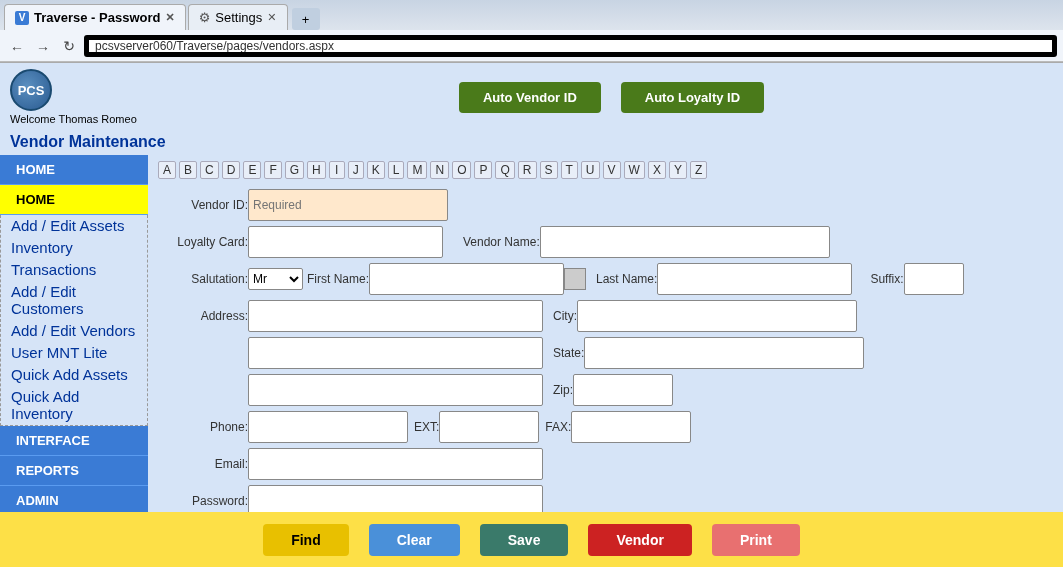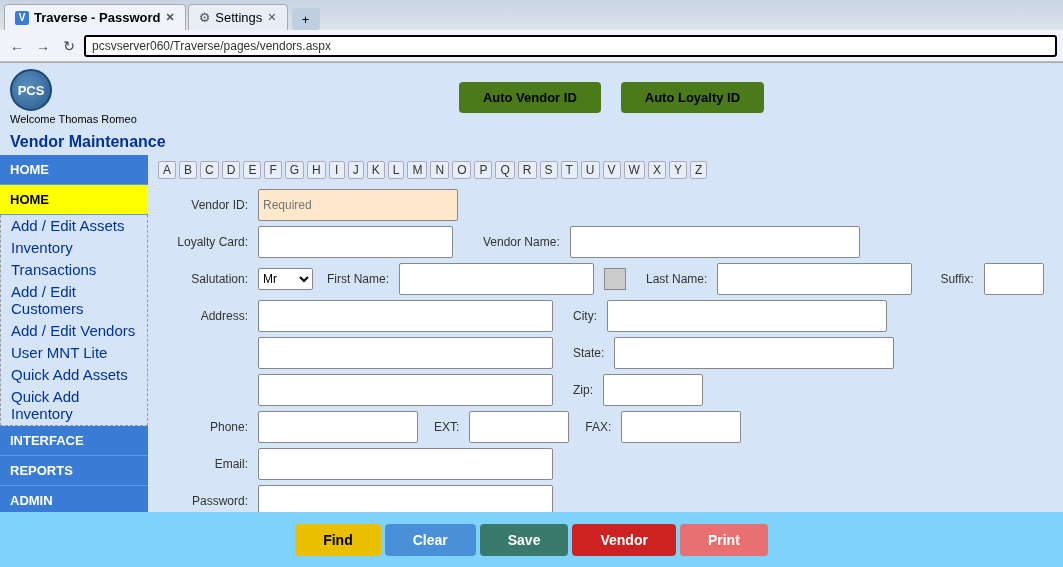--- a/index.html
+++ b/index.html
@@ -69,21 +69,21 @@
       display: flex;
       align-items: center;
       justify-content: center;
       border-radius: 3px;
       font-size: 14px;
       color: #444;
     }
     .address-bar {
       flex: 1;
       height: 22px;
-      border: 2px solid #000000;
+      border: 5px solid #000000;
       border-radius: 3px;
       padding: 0 6px;
       background: white;
       font-size: 12px;
       color: #333;
     }
 
     
     .app-container {
       display: flex;
@@ -127,21 +127,21 @@
       margin-top: 2px;
     }
     .header-buttons {
       flex: 1;
       display: flex;
       justify-content: center;
       gap: 20px;
     }
     .header-btn {
       background: #4a7a1a;
-      color: #000000;
+      color: #ffffff;
       border: none;
       padding: 8px 24px;
       border-radius: 4px;
       cursor: pointer;
       font-size: 13px;
       font-weight: bold;
     }
 
     
     .page-title-bar {
@@ -165,21 +165,21 @@
     .sidebar {
       width: 148px;
       flex-shrink: 0;
       display: flex;
       flex-direction: column;
       background: #d6e4f7;
     }
     .sidebar-item {
       background: #3a7bd5;
       color: white;
-      padding: 7px 10px;
+      padding: 7px 16px;
       font-weight: bold;
       cursor: pointer;
       border-bottom: 1px solid #5a9bf0;
       font-size: 13px;
     }
     .sidebar-item.active { background: #ffff00; color: #000; }
     .sidebar-subitems {
       background: #d6e4f7;
       border: 1px dashed #999;
       border-top: none;
@@ -214,21 +214,21 @@
       border-radius: 2px;
       cursor: pointer;
       font-size: 12px;
       color: #333;
       text-align: center;
     }
     .form-row {
       display: flex;
       align-items: center;
       margin-bottom: 5px;
-      gap: 10px;
+      gap: 0;
     }
     .form-label {
       width: 90px;
       text-align: right;
       font-size: 12px;
       color: #333;
       flex-shrink: 0;
     }
     .form-input {
       height: 32px;
@@ -264,23 +264,23 @@
       height: 22px;
       background: #ccc;
       border: 1px solid #888;
       cursor: pointer;
     }
 
     
     .bottom-actions {
       display: flex;
       justify-content: center;
-      gap: 4px;
+      gap: 20px;
       padding: 12px;
-      background: #7dd3fc;
+      background: #fde047;
     }
     .action-btn {
       padding: 8px 28px;
       border: none;
       border-radius: 4px;
       font-size: 14px;
       font-weight: bold;
       cursor: pointer;
       color: white;
     }

